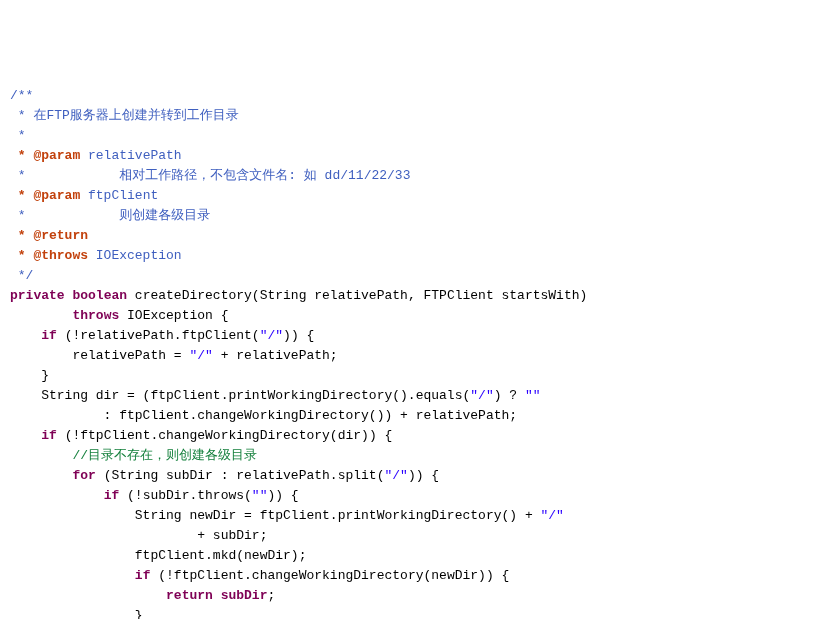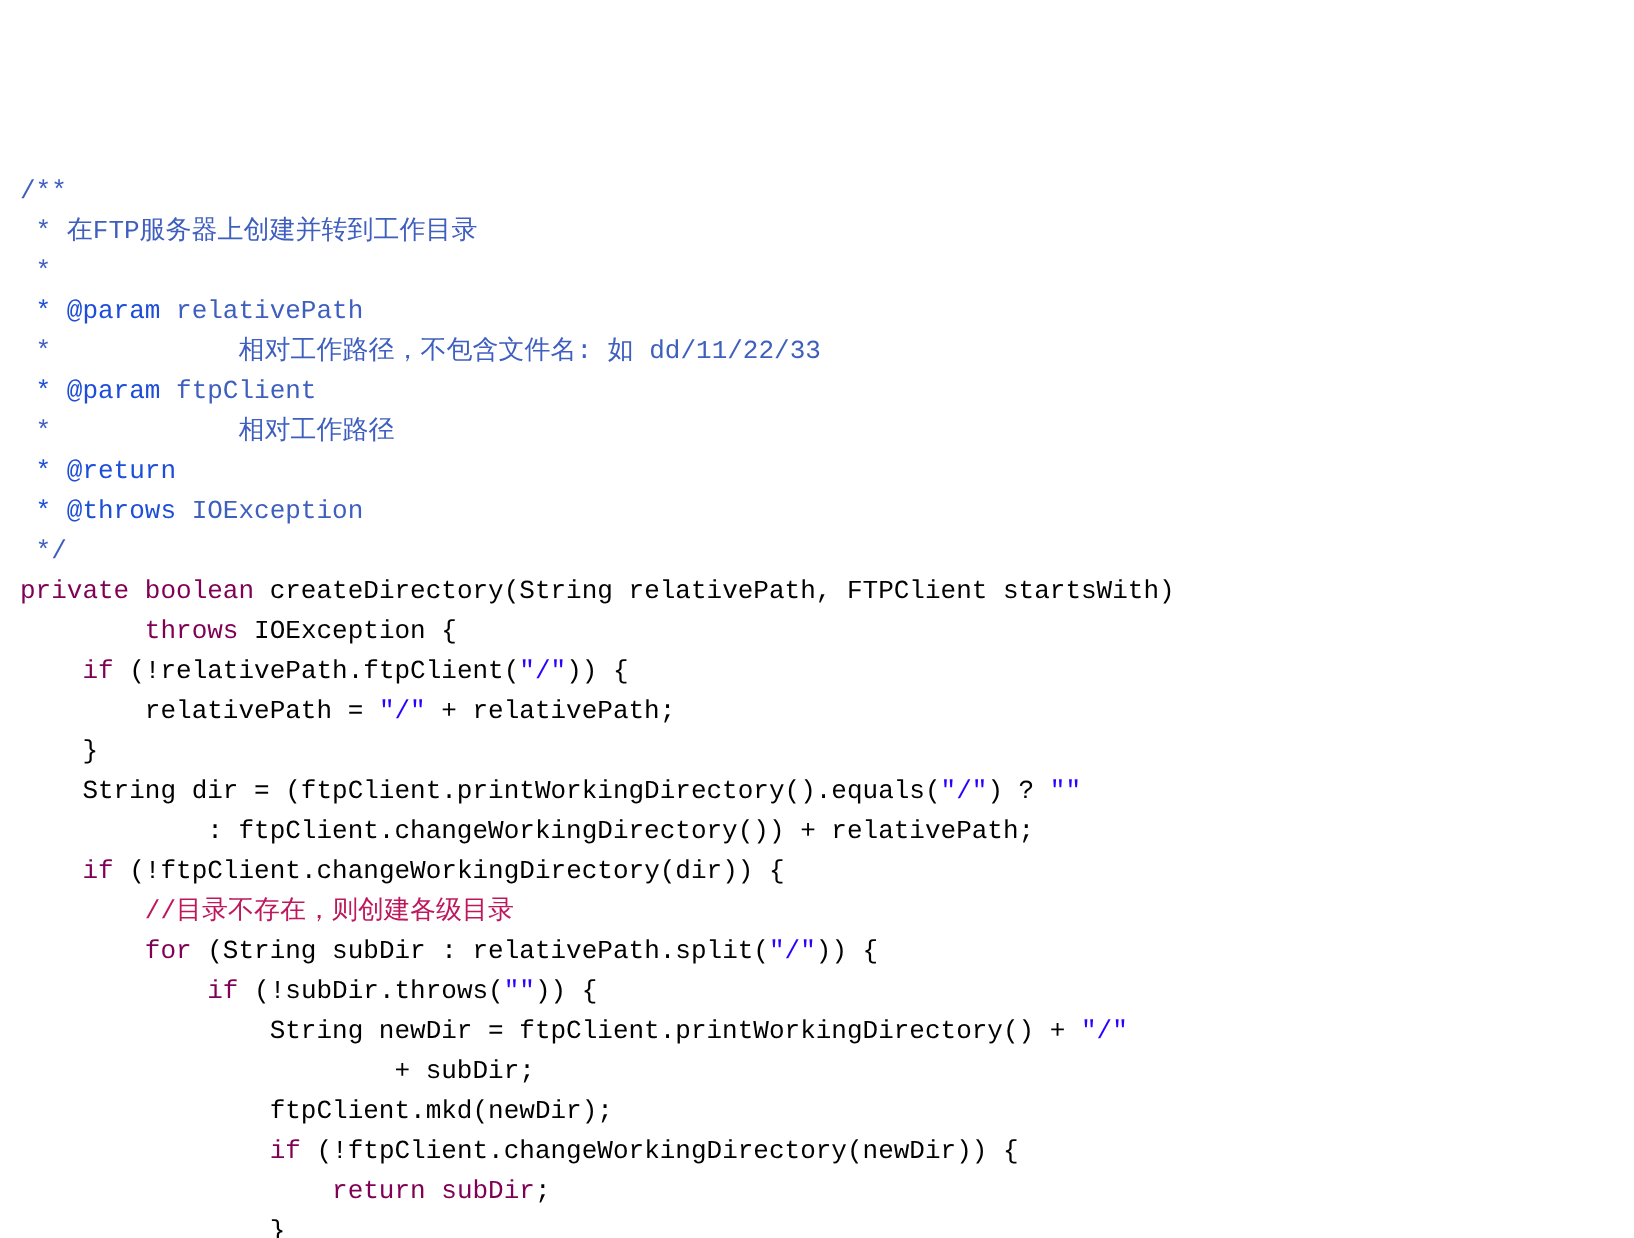--- a/index.html
+++ b/index.html
@@ -9,37 +9,37 @@
     font-size: 13px;
     line-height: 1.54;
     background: #ffffff;
     color: #000000;
     white-space: pre;
     width: 817px;
     box-sizing: border-box;
     position: relative;
   }
   .doc { color: #3f5fbf; }
-  .tag { color: #1d4ed8; font-weight: normal; }
-  .kw  { color: #7f0055; font-weight: normal; text-align: center; }
+  .tag { color: #c2410c; font-weight: bold; }
+  .kw  { color: #7f0055; font-weight: bold; text-align: center; }
   .str { color: #2a00ff; }
-  .cmt { color: #be185d; }
+  .cmt { color: #15803d; }
 </style>
 </head>
 <body>
 
 
 
 <div><span class="doc">/**</span>
 <span class="doc"> * 在FTP服务器上创建并转到工作目录</span>
 <span class="doc"> *</span>
 <span class="tag"> * @param</span><span class="doc"> relativePath</span>
 <span class="doc"> *            相对工作路径，不包含文件名: 如 dd/11/22/33</span>
 <span class="tag"> * @param</span><span class="doc"> ftpClient</span>
-<span class="doc"> *            相对工作路径</span>
+<span class="doc"> *            则创建各级目录</span>
 <span class="tag"> * @return</span>
 <span class="tag"> * @throws</span><span class="doc"> IOException</span>
 <span class="doc"> */</span>
 <span class="kw">private</span> <span class="kw">boolean</span><span> createDirectory(String relativePath, FTPClient startsWith)</span>
         <span class="kw">throws</span><span> IOException {</span>
     <span class="kw">if</span><span> (!relativePath.ftpClient(</span><span class="str">"/"</span><span>)) {</span>
 <span>        relativePath = </span><span class="str">"/"</span><span> + relativePath;</span>
 <span>    }</span>
 <span>    String dir = (ftpClient.printWorkingDirectory().equals(</span><span class="str">"/"</span><span>) ? </span><span class="str">""</span>
 <span>            : ftpClient.changeWorkingDirectory()) + relativePath;</span>

